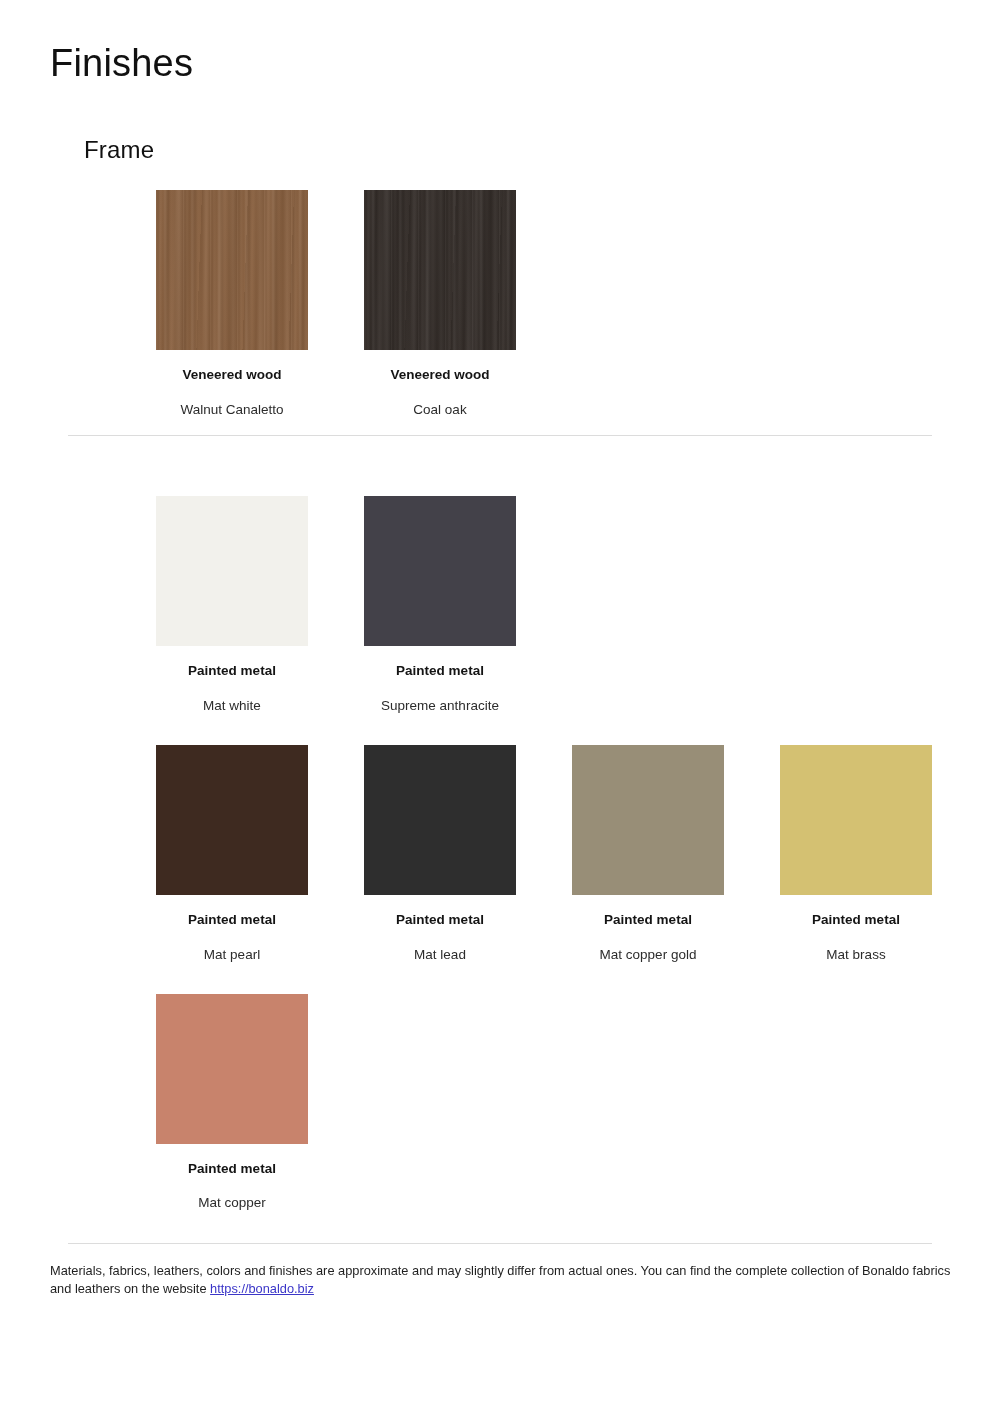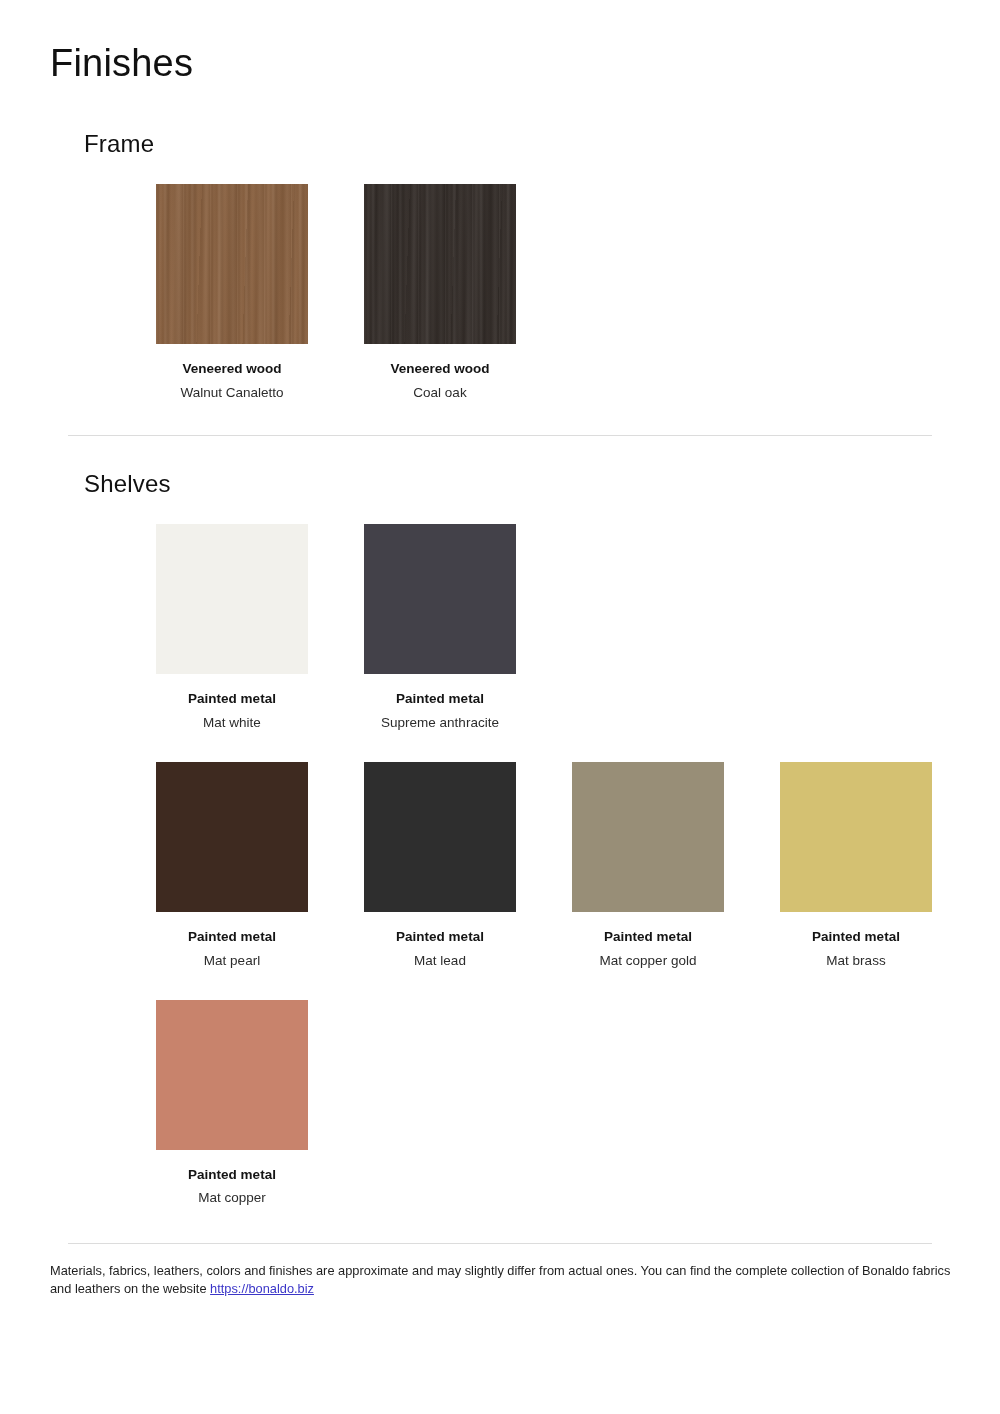--- a/index.html
+++ b/index.html
@@ -36,21 +36,21 @@
     line-height: 1.1;
   }
 
   
   .section {
     position: absolute;
     left: 0;
     width: 1000px;
   }
 
-  #section-frame  { top: 130px; }
+  #section-frame  { top: 136px; }
   #section-shelves { top: 470px; }
 
   .section-title {
     margin-left: 84px;
     font-size: 24px;
     font-weight: 400;
     letter-spacing: 0.2px;
     color: #111111;
   }
 
@@ -98,21 +98,21 @@
     color: #141414;
     line-height: 1.25;
     white-space: nowrap;
   }
 
   .swatch-color {
     font-size: 13.5px;
     font-weight: 400;
     color: #2c2c2c;
     line-height: 1.25;
-    margin-top: 7px;
+    margin-top: 18px;
     white-space: nowrap;
   }
 
   
   .grain {
     position: absolute;
     inset: 0;
     opacity: 0.55;
     background-image:
       repeating-linear-gradient(90deg,
@@ -204,21 +204,20 @@
           </div>
         </div>
 
       </div>
     </div>
   </div>
 
   <div class="divider" id="divider-frame"></div>
 
   <div class="section" id="section-shelves">
-    <h2 class="section-title">Shelves</h2>
 
     <div class="swatch-rows">
 
       <div class="swatch-row">
         <div class="swatch-cell">
           <div class="swatch-chip" id="chip-s-0-0" style="background-color: rgb(242, 241, 236);"></div>
           <div class="swatch-labels">
             <div class="swatch-material">Painted metal</div>
             <div class="swatch-color">Mat white</div>
           </div>

